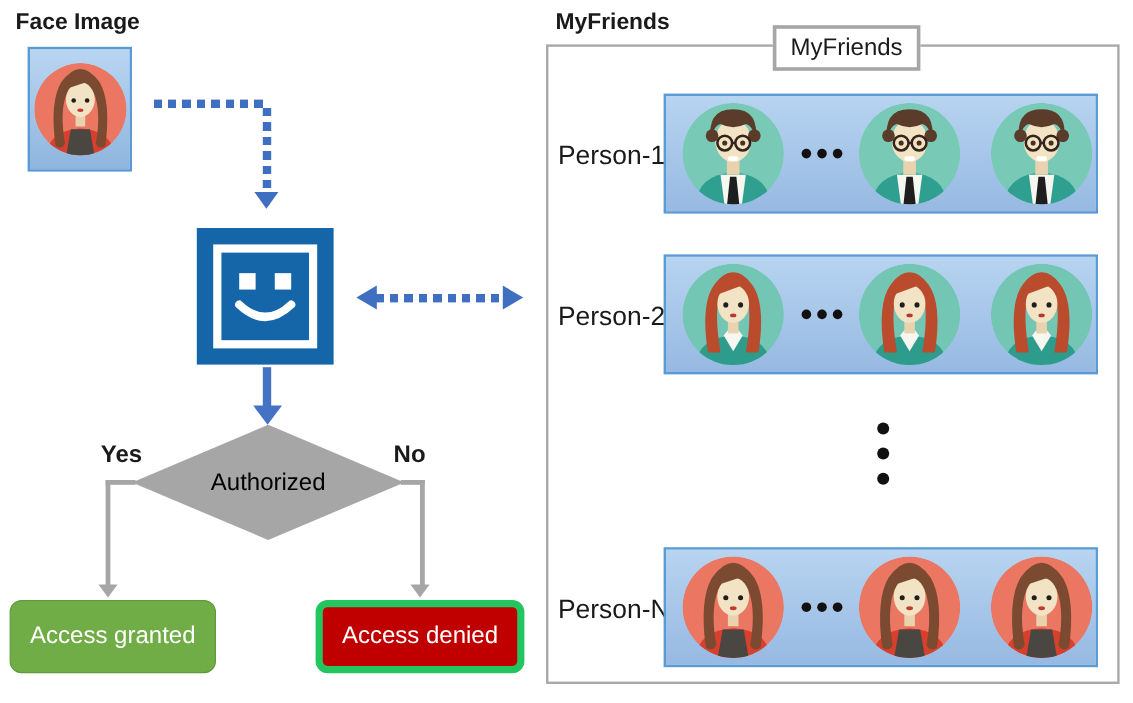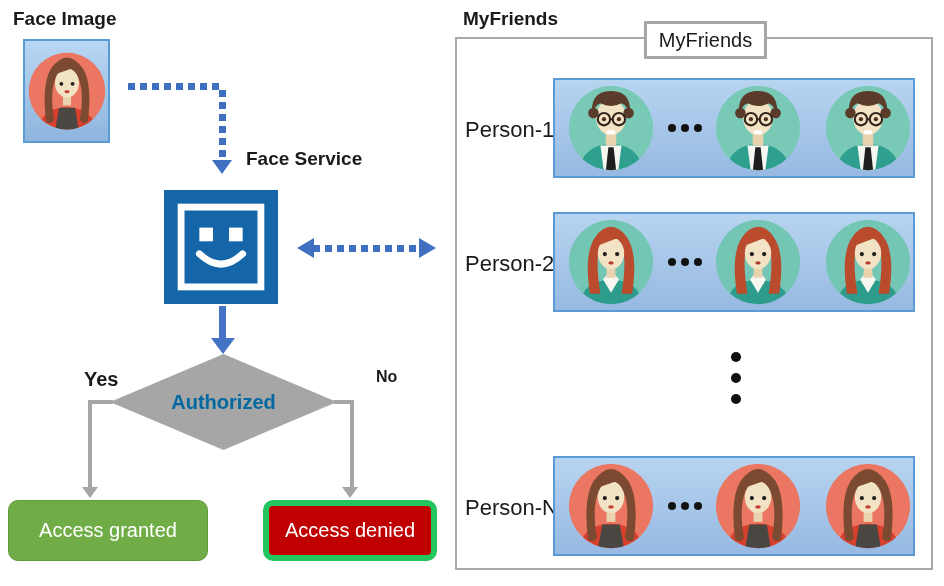--- a/index.html
+++ b/index.html
@@ -27,28 +27,28 @@
   .tri-left-blue{border-top:10px solid transparent;border-bottom:10px solid transparent;border-right:17px solid #3f6fc1;}
   .tri-right-blue{border-top:10px solid transparent;border-bottom:10px solid transparent;border-left:17px solid #3f6fc1;}
 
   .service-icon{left:163px;top:190px;width:116px;height:114px;}
   .service-icon svg{width:100%;height:100%;display:block;}
 
   .solid-shaft{left:219px;top:306px;width:7px;height:33px;background:#4472c4;}
 
   .diamond-svg{left:110px;top:354px;width:227px;height:96px;}
   .diamond-label{left:110px;top:354px;width:227px;height:96px;display:flex;align-items:center;justify-content:center;
-    color:#0369a1;font-size:20px;font-weight:700;}
+    color:#000000;font-size:20px;font-weight:400;}
 
   .elbow-left{left:88px;top:400px;width:25px;height:88px;border-left:4px solid #a6a6a6;border-top:4px solid #a6a6a6;box-sizing:border-box;}
   .elbow-right{left:334px;top:400px;width:20px;height:88px;border-right:4px solid #a6a6a6;border-top:4px solid #a6a6a6;box-sizing:border-box;}
 
   .result-box{top:500px;height:61px;border-radius:10px;display:flex;align-items:center;justify-content:center;
     color:#fff;font-size:20px;box-sizing:border-box;}
-  .granted{left:8px;width:200px;background:#70ad47;border:1px solid #5f9b3c;}
+  .granted{left:8px;width:172px;background:#70ad47;border:1px solid #5f9b3c;}
   .denied{left:263px;width:174px;background:#c00000;border:6px solid #22c55e;}
 
   
   .db-outer{left:455px;top:37px;width:478px;height:533px;border:2px solid #a9a9a9;box-sizing:border-box;background:#fff;}
   .myfriends{left:644px;top:21px;width:123px;height:38px;background:#fff;border:3px solid #a6a6a6;box-sizing:border-box;
     display:flex;align-items:center;justify-content:center;font-size:20px;z-index:3;}
 
   .db-row-wrap{left:0;width:944px;height:100px;}
   .row-label{position:absolute;left:465px;top:39px;font-size:22px;white-space:nowrap;}
   .row-box{position:absolute;left:553px;top:0;width:362px;height:100px;
@@ -134,21 +134,20 @@
   <div class="abs photo-box">
     <svg viewBox="0 0 100 100">
         <use href="#av-woman-brown"></use>
       </svg>
   </div>
 
   <div class="abs dot-h" style="left:128px;top:83px;width:96px;"></div>
   <div class="abs dot-v" style="left:219px;top:90px;height:70px;"></div>
   <div class="abs tri tri-down-blue" style="left:212px;top:160px;"></div>
 
-  <div class="abs h1" style="left:246px;top:148px;">Face Service</div>
 
   <div class="abs service-icon">
     <svg viewBox="0 0 100 100">
       <rect width="100" height="100" fill="#1565a9"></rect>
       <rect x="15" y="15" width="70" height="70" fill="none" stroke="#ffffff" stroke-width="6"></rect>
       <rect x="31" y="33" width="12" height="12" fill="#ffffff"></rect>
       <rect x="57" y="33" width="12" height="12" fill="#ffffff"></rect>
       <path d="M31,56 Q50,74 69,56" fill="none" stroke="#ffffff" stroke-width="6" stroke-linecap="round"></path>
     </svg>
   </div>
@@ -161,21 +160,21 @@
   <div class="abs tri" style="left:211px;top:338px;border-left:12px solid transparent;border-right:12px solid transparent;border-top:16px solid #4472c4;"></div>
 
   <div class="abs diamond-svg">
     <svg viewBox="0 0 227 96" width="227" height="96">
       <polygon points="113.5,0 227,48 113.5,96 0,48" fill="#a6a6a6"></polygon>
     </svg>
   </div>
   <div class="abs diamond-label">Authorized</div>
 
   <div class="abs h1" style="left:84px;top:368px;font-size:20px;">Yes</div>
-  <div class="abs h1" style="left:328px;top:368px;font-size:16px;margin-left:48px;">No</div>
+  <div class="abs h1" style="left:328px;top:368px;font-size:20px;">No</div>
 
   <div class="abs elbow-left"></div>
   <div class="abs tri tri-down-gray" style="left:82px;top:487px;"></div>
   <div class="abs elbow-right"></div>
   <div class="abs tri tri-down-gray" style="left:342px;top:487px;"></div>
 
   <div class="abs result-box granted">Access granted</div>
   <div class="abs result-box denied">Access denied</div>
 
   <div class="abs h1" style="left:463px;top:8px;">MyFriends</div>

